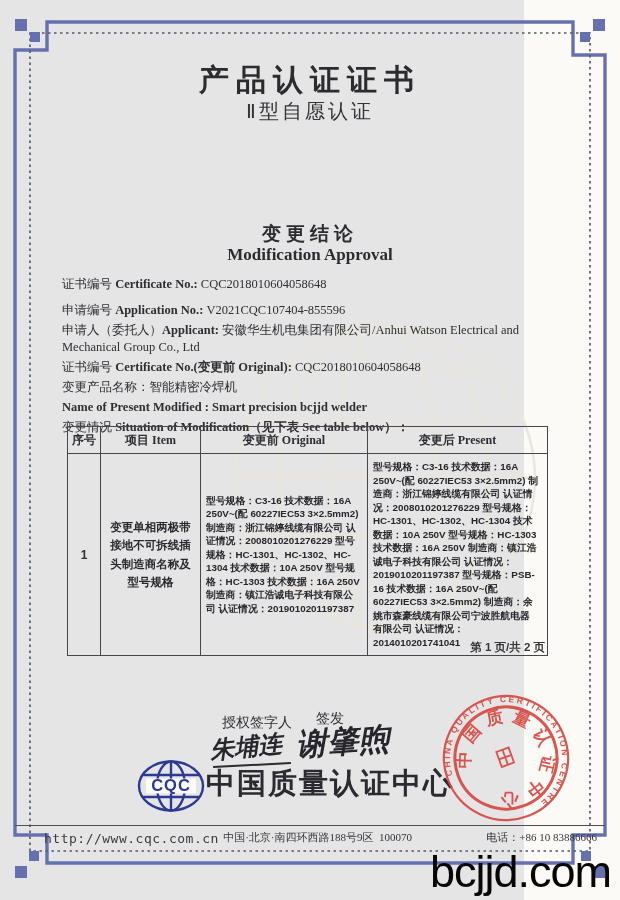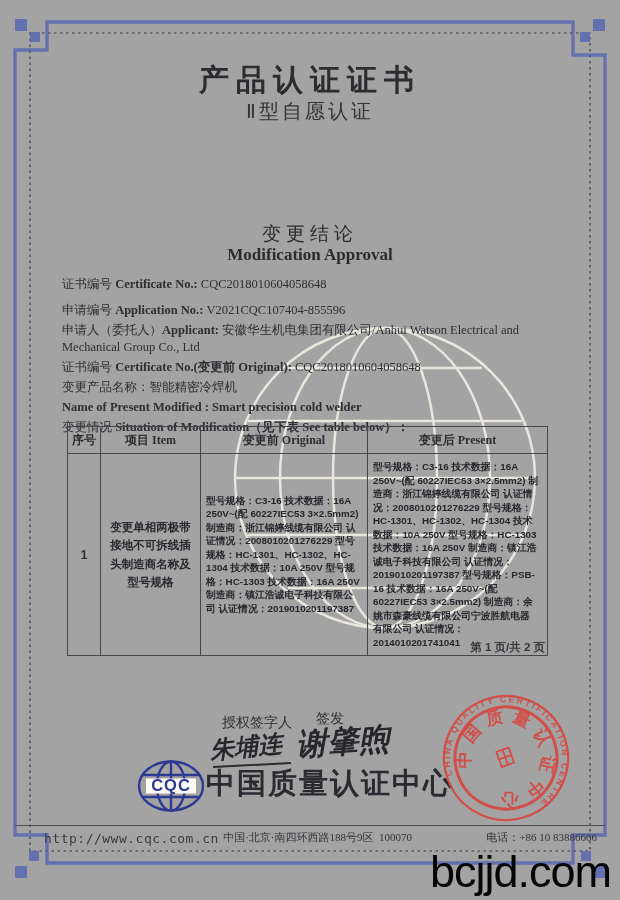--- a/index.html
+++ b/index.html
@@ -1,36 +1,36 @@
 <!DOCTYPE html>
 <html><head>
 <meta charset="utf-8">
 <style>
   html,body{margin:0;padding:0;}
   body{width:620px;height:900px;overflow:hidden;background:#fbfaf6;}
-  .page{position:relative;width:620px;height:900px;background:#a3a3a3;
+  .page{position:relative;width:524px;height:900px;background:#e5e5e5;
         font-family:"Liberation Serif","DejaVu Serif",serif;color:#2e2e33;}
 
   .layer{position:absolute;left:0;top:0;width:620px;height:900px;}
   .watermark-globe{z-index:0;pointer-events:none;}
   .frame-svg{z-index:1;pointer-events:none;}
   .content{z-index:2;}
   .stamp-wrap{z-index:3;}
   .site-mark{z-index:5;}
 
   .abs{position:absolute;}
 
   .cert-title{top:60px;left:0;width:100%;text-align:center;
     font-family:"Liberation Sans","DejaVu Sans",sans-serif;font-weight:700;
     font-size:30px;letter-spacing:7px;color:#2b2b30;}
   .cert-subtitle{top:98px;left:0;width:100%;text-align:center;
     font-family:"Liberation Sans","DejaVu Sans",sans-serif;font-weight:500;
     font-size:20px;letter-spacing:3px;color:#333338;}
 
-  .sec-zh{top:221px;left:0;width:100%;text-align:center;font-weight:400;
+  .sec-zh{top:221px;left:0;width:100%;text-align:center;font-weight:700;
     font-size:19px;letter-spacing:5px;color:#2b2b30;}
   .sec-en{top:245px;left:0;width:100%;text-align:center;font-weight:700;
     font-size:17px;color:#2b2b30;}
 
   .info{top:276px;left:62px;right:52px;font-size:12.5px;line-height:17px;}
   .info .line{margin-bottom:3px;}
   .info .line.gap{margin-bottom:9px;}
   .info .en{font-weight:700;}
 
   table.mod{position:absolute;top:426px;left:67px;width:480px;
@@ -128,21 +128,21 @@
       <div class="line">
         <span>申请人（委托人）</span><span class="en">Applicant: </span><span>安徽华生机电集团有限公司/Anhui Watson Electrical and Mechanical Group Co., Ltd</span>
       </div>
       <div class="line">
         <span>证书编号 </span><span class="en">Certificate No.(变更前 Original): </span><span>CQC2018010604058648</span>
       </div>
       <div class="line">
         <span>变更产品名称：</span><span class="en"></span><span>智能精密冷焊机</span>
       </div>
       <div class="line">
-        <span></span><span class="en">Name of Present Modified : </span><span class="en">Smart precision cold welder</span>
+        <span></span><span class="en">Name of Present Modified : </span><span class="en">Smart precision bcjjd welder</span>
       </div>
       <div class="line">
         <span>变更情况 </span><span class="en">Situation of Modification（见下表 See table below）：</span>
       </div>
     </div>
 
     <table class="mod">
       <colgroup>
           <col style="width:33px">
           <col style="width:100px">

